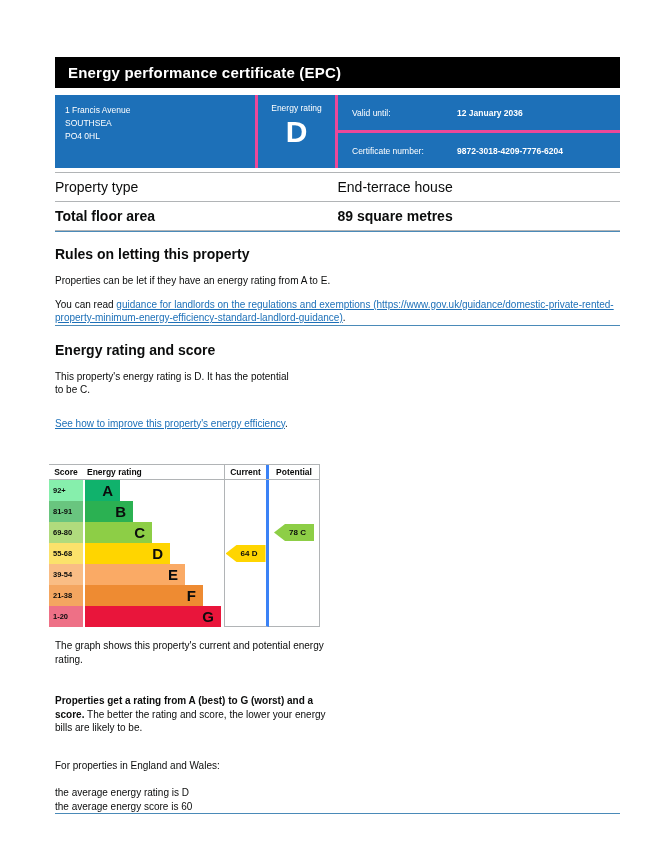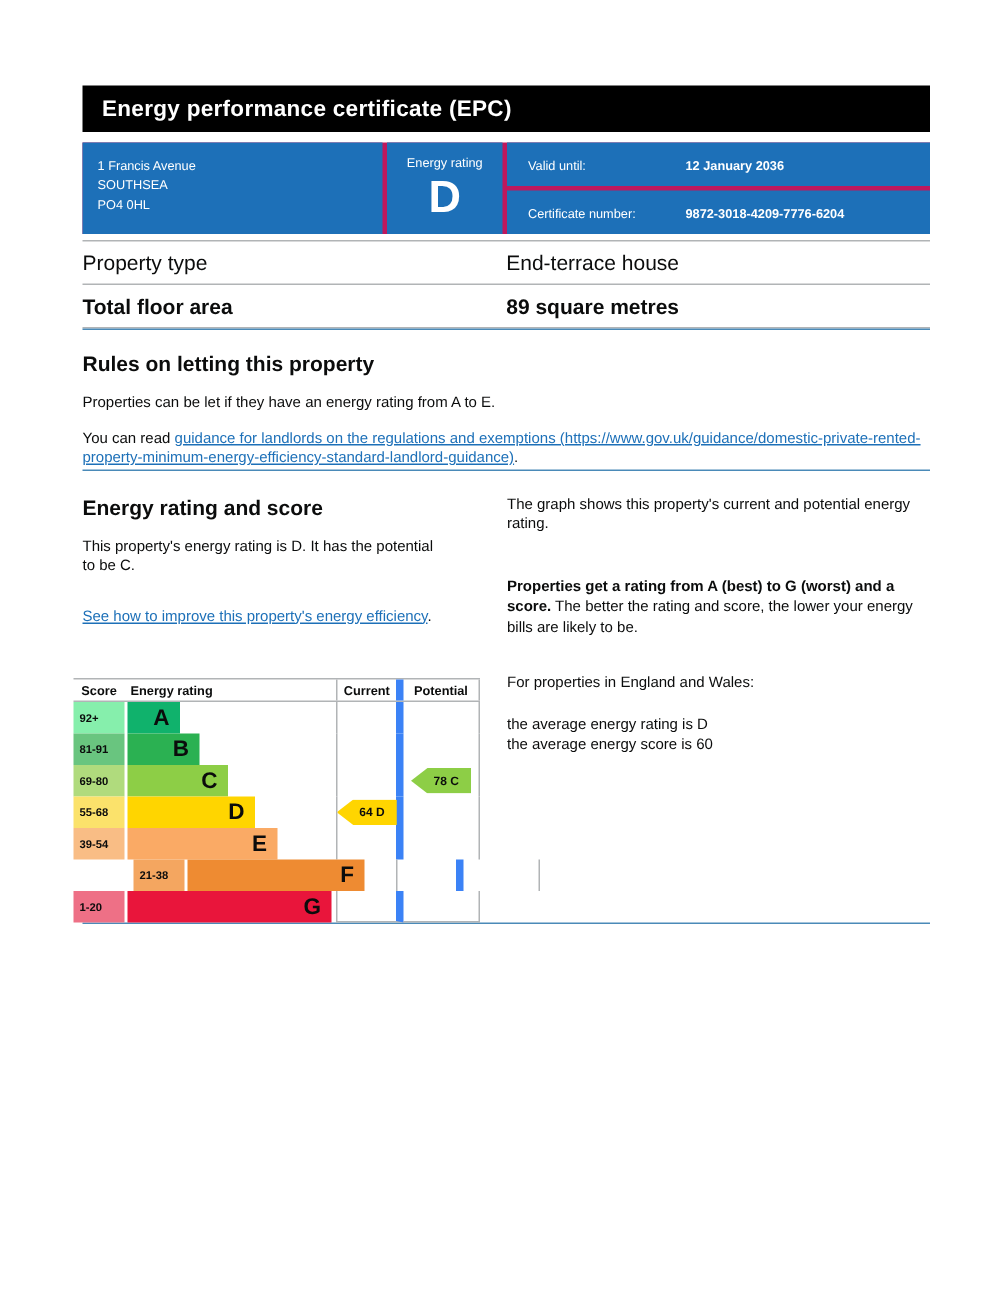--- a/index.html
+++ b/index.html
@@ -5,21 +5,21 @@
   html, body { margin: 0; padding: 0; background: #ffffff; }
   body { font-family: "Liberation Sans", "DejaVu Sans", sans-serif; color: #0b0c0c; }
   .page { position: relative; width: 670px; height: 865px; background: #ffffff; overflow: hidden; }
   .content { margin: 0 50px 0 55px; width: 565px; }
 
   
   .doc-header { margin-top: 57px; height: 31px; background: #000000; display: flex; align-items: center; }
   .doc-header h1 { margin: 0; padding-left: 13px; font-size: 15px; font-weight: bold; color: #ffffff; letter-spacing: 0.2px; }
 
   
-  .summary-box { margin-top: 7px; height: 61px; display: flex; gap: 3px; background: #be185d; }
+  .summary-box { margin-top: 7px; height: 73px; display: flex; gap: 3px; background: #ec4899; }
   .summary-box .cell { background: #1d70b8; color: #ffffff; box-sizing: border-box; }
   .addr-cell { width: 200px; padding: 9px 10px; font-size: 8.5px; line-height: 1.5; }
   .rating-cell { width: 77px; text-align: center; padding-top: 8px; }
   .rating-cell .rating-label { font-size: 8.5px; }
   .rating-cell .rating-letter { font-size: 30px; font-weight: bold; line-height: 1.1; margin-top: 2px; }
   .right-cells { flex: 1; display: flex; flex-direction: column; gap: 3px; }
   .kv-cell { flex: 1; display: flex; align-items: center; padding-left: 14px; font-size: 8.5px; }
   .kv-cell .k { width: 105px; flex: none; }
   .kv-cell .v { font-weight: bold; }
 
@@ -35,42 +35,42 @@
   .hr-2 { margin-top: 24px; }
   .hr-3 { margin-top: 16px; }
 
   h2 { font-size: 14px; font-weight: bold; margin: 14px 0 0 0; color: #0b0c0c; }
   p { font-size: 10px; line-height: 1.35; margin: 12px 0 0 0; }
   a.link { color: #1d70b8; text-decoration: underline; cursor: pointer; }
 
   .letting-p2 { margin-top: 10px; max-width: 560px; }
 
   
-  .two-col { display: flex; margin-top: 16px; }
+  .two-col { display: flex; gap: 12px; margin-top: 16px; flex-direction: column; }
   .col-left { width: 283px; flex: none; }
   .col-left h2 { margin-top: 0; }
   .col-left p { max-width: 240px; }
   .col-left .improve-p { margin-top: 20px; }
   .col-right { flex: 1; }
   .col-right p { max-width: 272px; }
   .col-right .p-first { margin-top: 0; }
   .col-right .p-bold { margin-top: 28px; }
   .col-right .p-wales { margin-top: 24px; }
   .col-right .p-avg { margin-top: 14px; }
 
   
   .chart { width: 271px; margin-top: 34px; margin-left: -6px; }
   .c-row { display: flex; align-items: stretch; }
   .c-row:not(.c-head) { height: 21px; }
   .c-head { height: 14px; border-top: 1px solid #b1b4b6; border-bottom: 1px solid #b1b4b6; font-weight: bold; }
   .c-score { width: 34px; flex: none; margin-right: 2px; display: flex; align-items: center; padding-left: 4px; box-sizing: border-box; font-size: 7.5px; font-weight: bold; }
   .c-head .c-score { justify-content: center; padding-left: 0; font-size: 8.5px; background: none; }
   .c-band { width: 139px; flex: none; display: flex; align-items: stretch; }
   .c-head .c-band { align-items: center; padding-left: 2px; box-sizing: border-box; font-size: 8.5px; }
-  .c-cur { width: 45px; flex: none; border-left: 1px solid #b1b4b6; border-right: 5px solid #3b82f6; box-sizing: border-box; display: flex; align-items: center; justify-content: center; text-align: right; }
+  .c-cur { width: 45px; flex: none; border-left: 1px solid #b1b4b6; border-right: 3px solid #3b82f6; box-sizing: border-box; display: flex; align-items: center; justify-content: center; text-align: right; }
   .c-pot { width: 51px; flex: none; border-right: 1px solid #b1b4b6; box-sizing: border-box; display: flex; align-items: center; justify-content: center; }
   .c-head .c-cur, .c-head .c-pot { font-size: 8.5px; }
   .c-last .c-cur, .c-last .c-pot { border-bottom: 1px solid #b1b4b6; }
   .c-bar { height: 100%; display: flex; align-items: center; justify-content: flex-end; padding-right: 7px; box-sizing: border-box; }
   .c-letter { font-weight: bold; font-size: 15px; line-height: 1; color: #0b0c0c; }
   .c-arrow { height: 17px; min-width: 40px; box-sizing: border-box; clip-path: polygon(11px 0, 100% 0, 100% 100%, 11px 100%, 0 50%);
              display: flex; align-items: center; justify-content: center; padding-left: 11px; padding-right: 4px;
              font-size: 8px; font-weight: bold; color: #0b0c0c; white-space: nowrap; }
 </style>
 </head>
@@ -191,21 +191,21 @@
               <div class="c-score" style="background: rgb(249, 189, 133);">39-54</div>
               <div class="c-band">
                 <div class="c-bar" style="width: 100px; background: rgb(250, 170, 101);">
                   <div class="c-letter">E</div>
                 </div>
               </div>
               <div class="c-cur"></div>
               <div class="c-pot"></div>
             </div>
             <div class="c-row">
-              <div class="c-score" style="background: rgb(244, 166, 96); margin-left: 40px;">21-38</div>
+              <div class="c-score" style="background: rgb(244, 166, 96);">21-38</div>
               <div class="c-band">
                 <div class="c-bar" style="width: 118px; background: rgb(238, 139, 50);">
                   <div class="c-letter">F</div>
                 </div>
               </div>
               <div class="c-cur"></div>
               <div class="c-pot"></div>
             </div>
             <div class="c-row c-last">
               <div class="c-score" style="background: rgb(238, 112, 134);">1-20</div>

